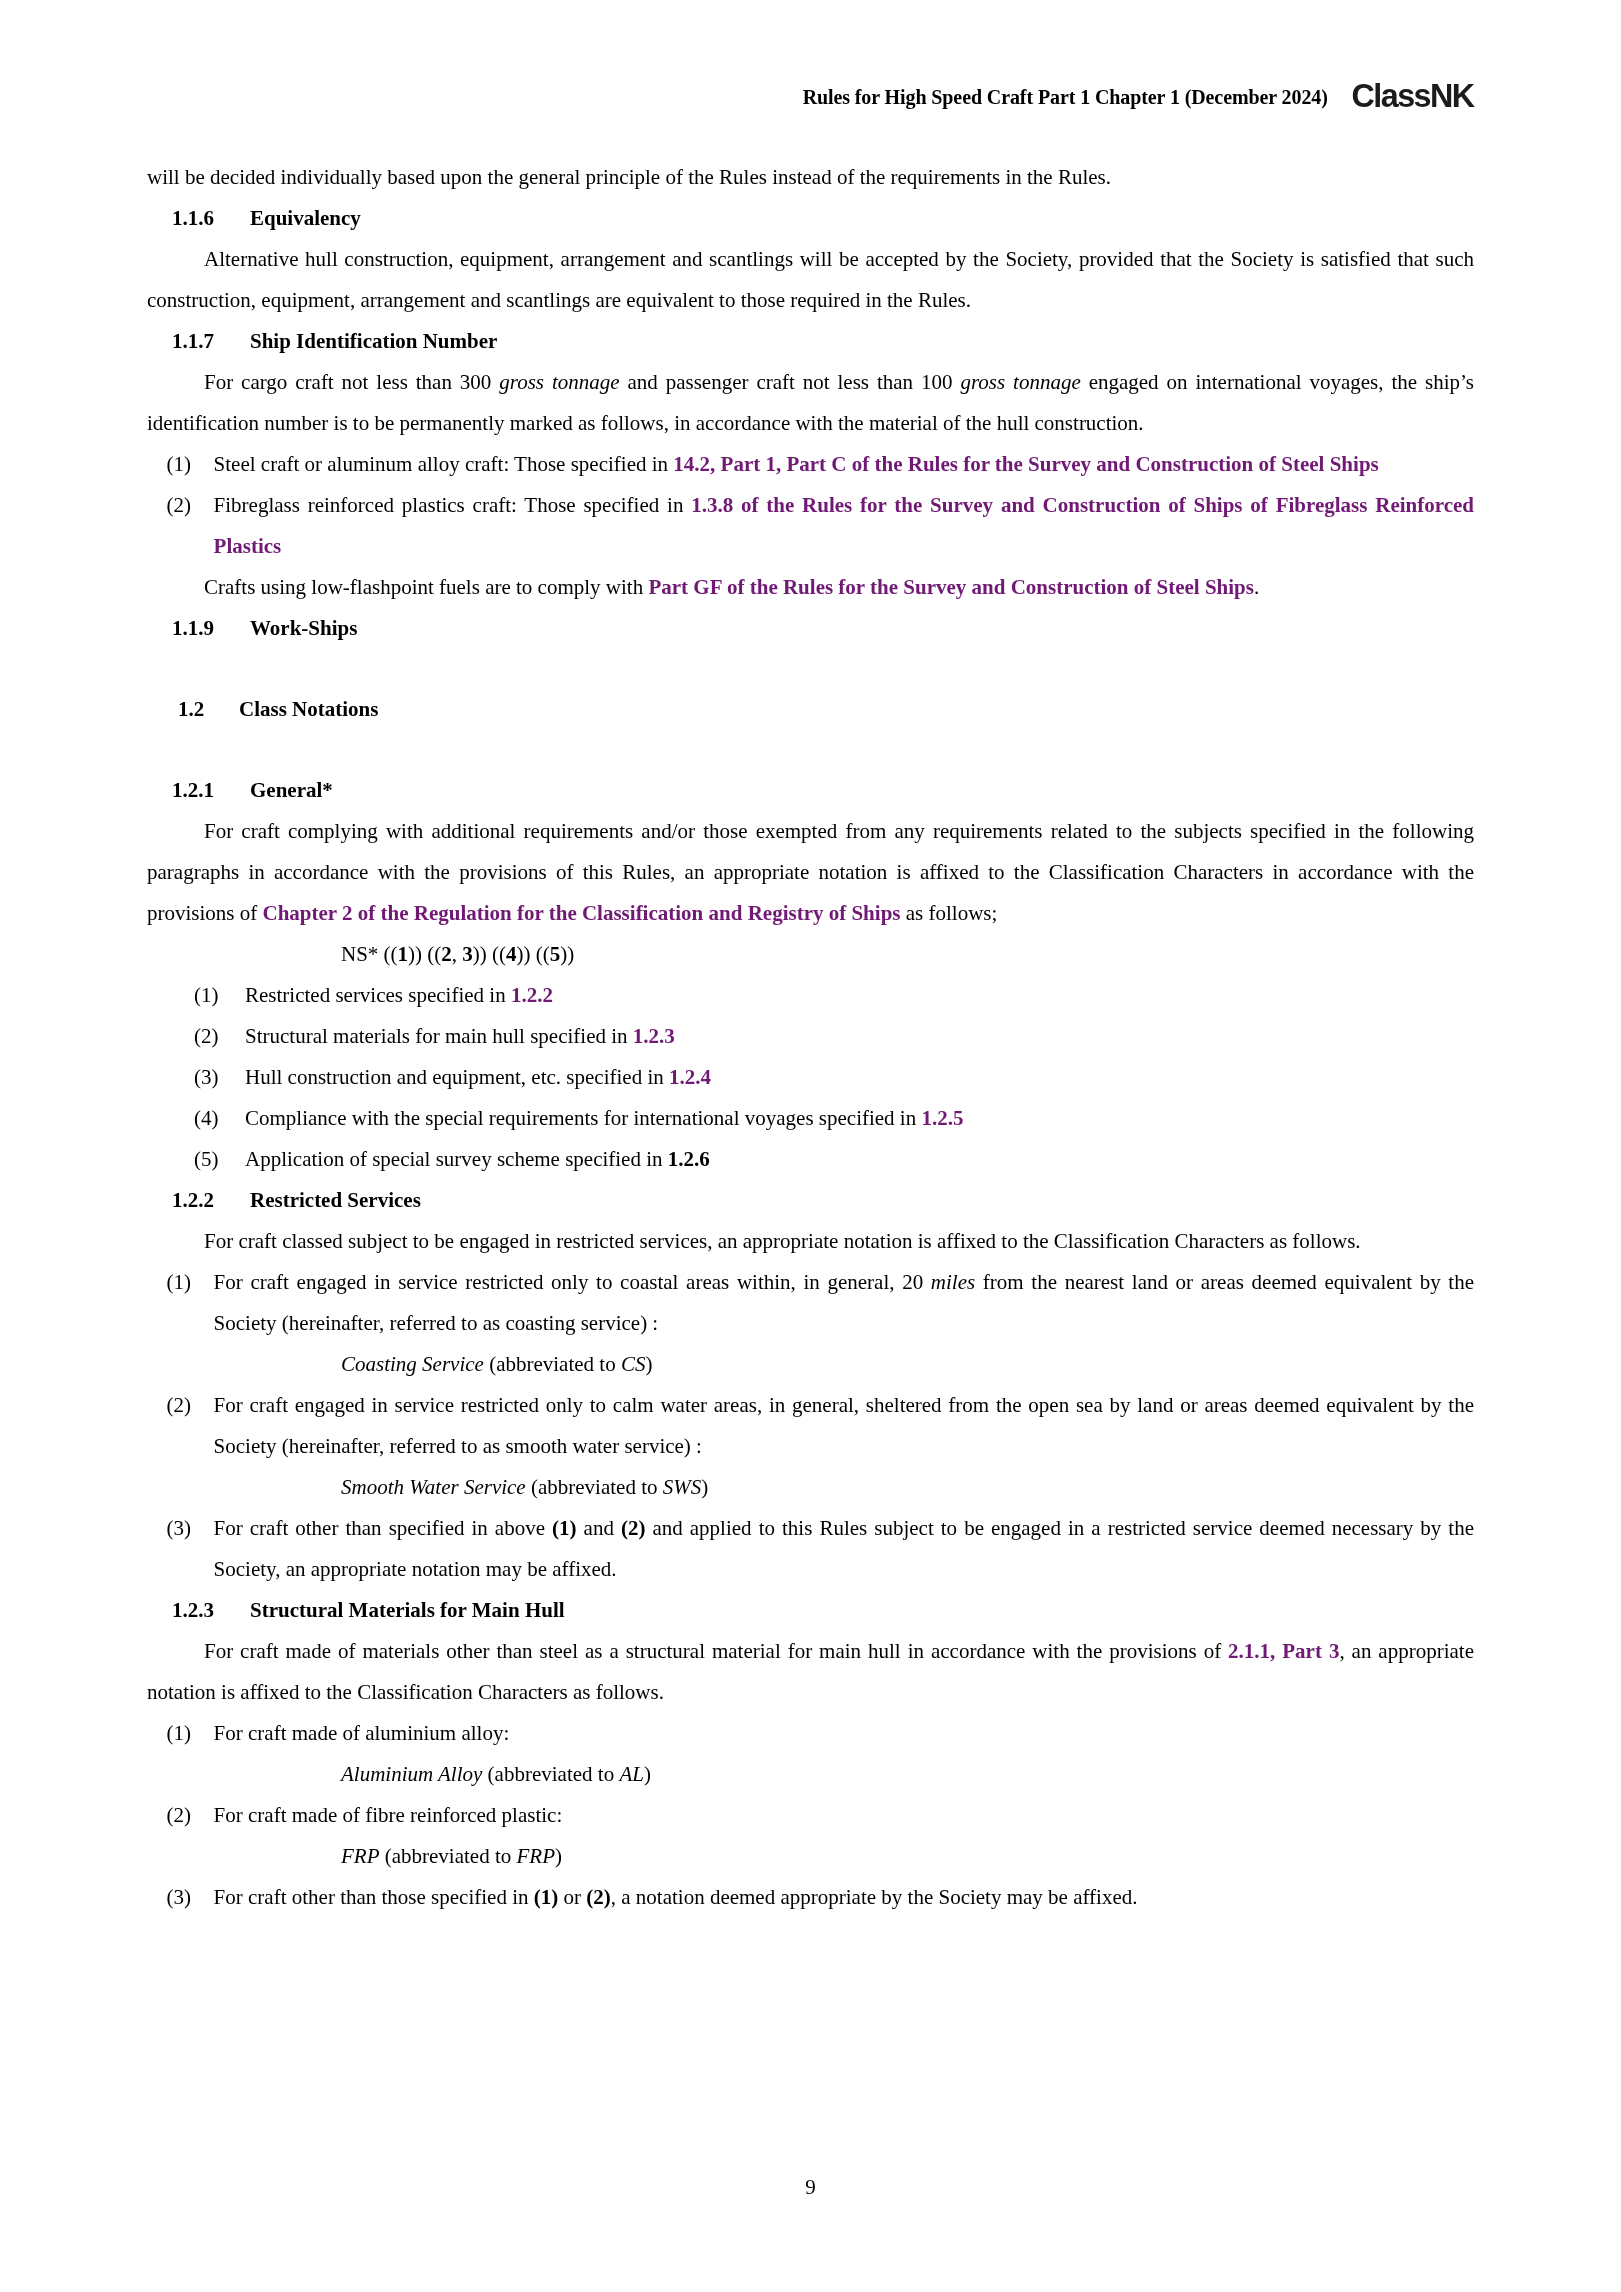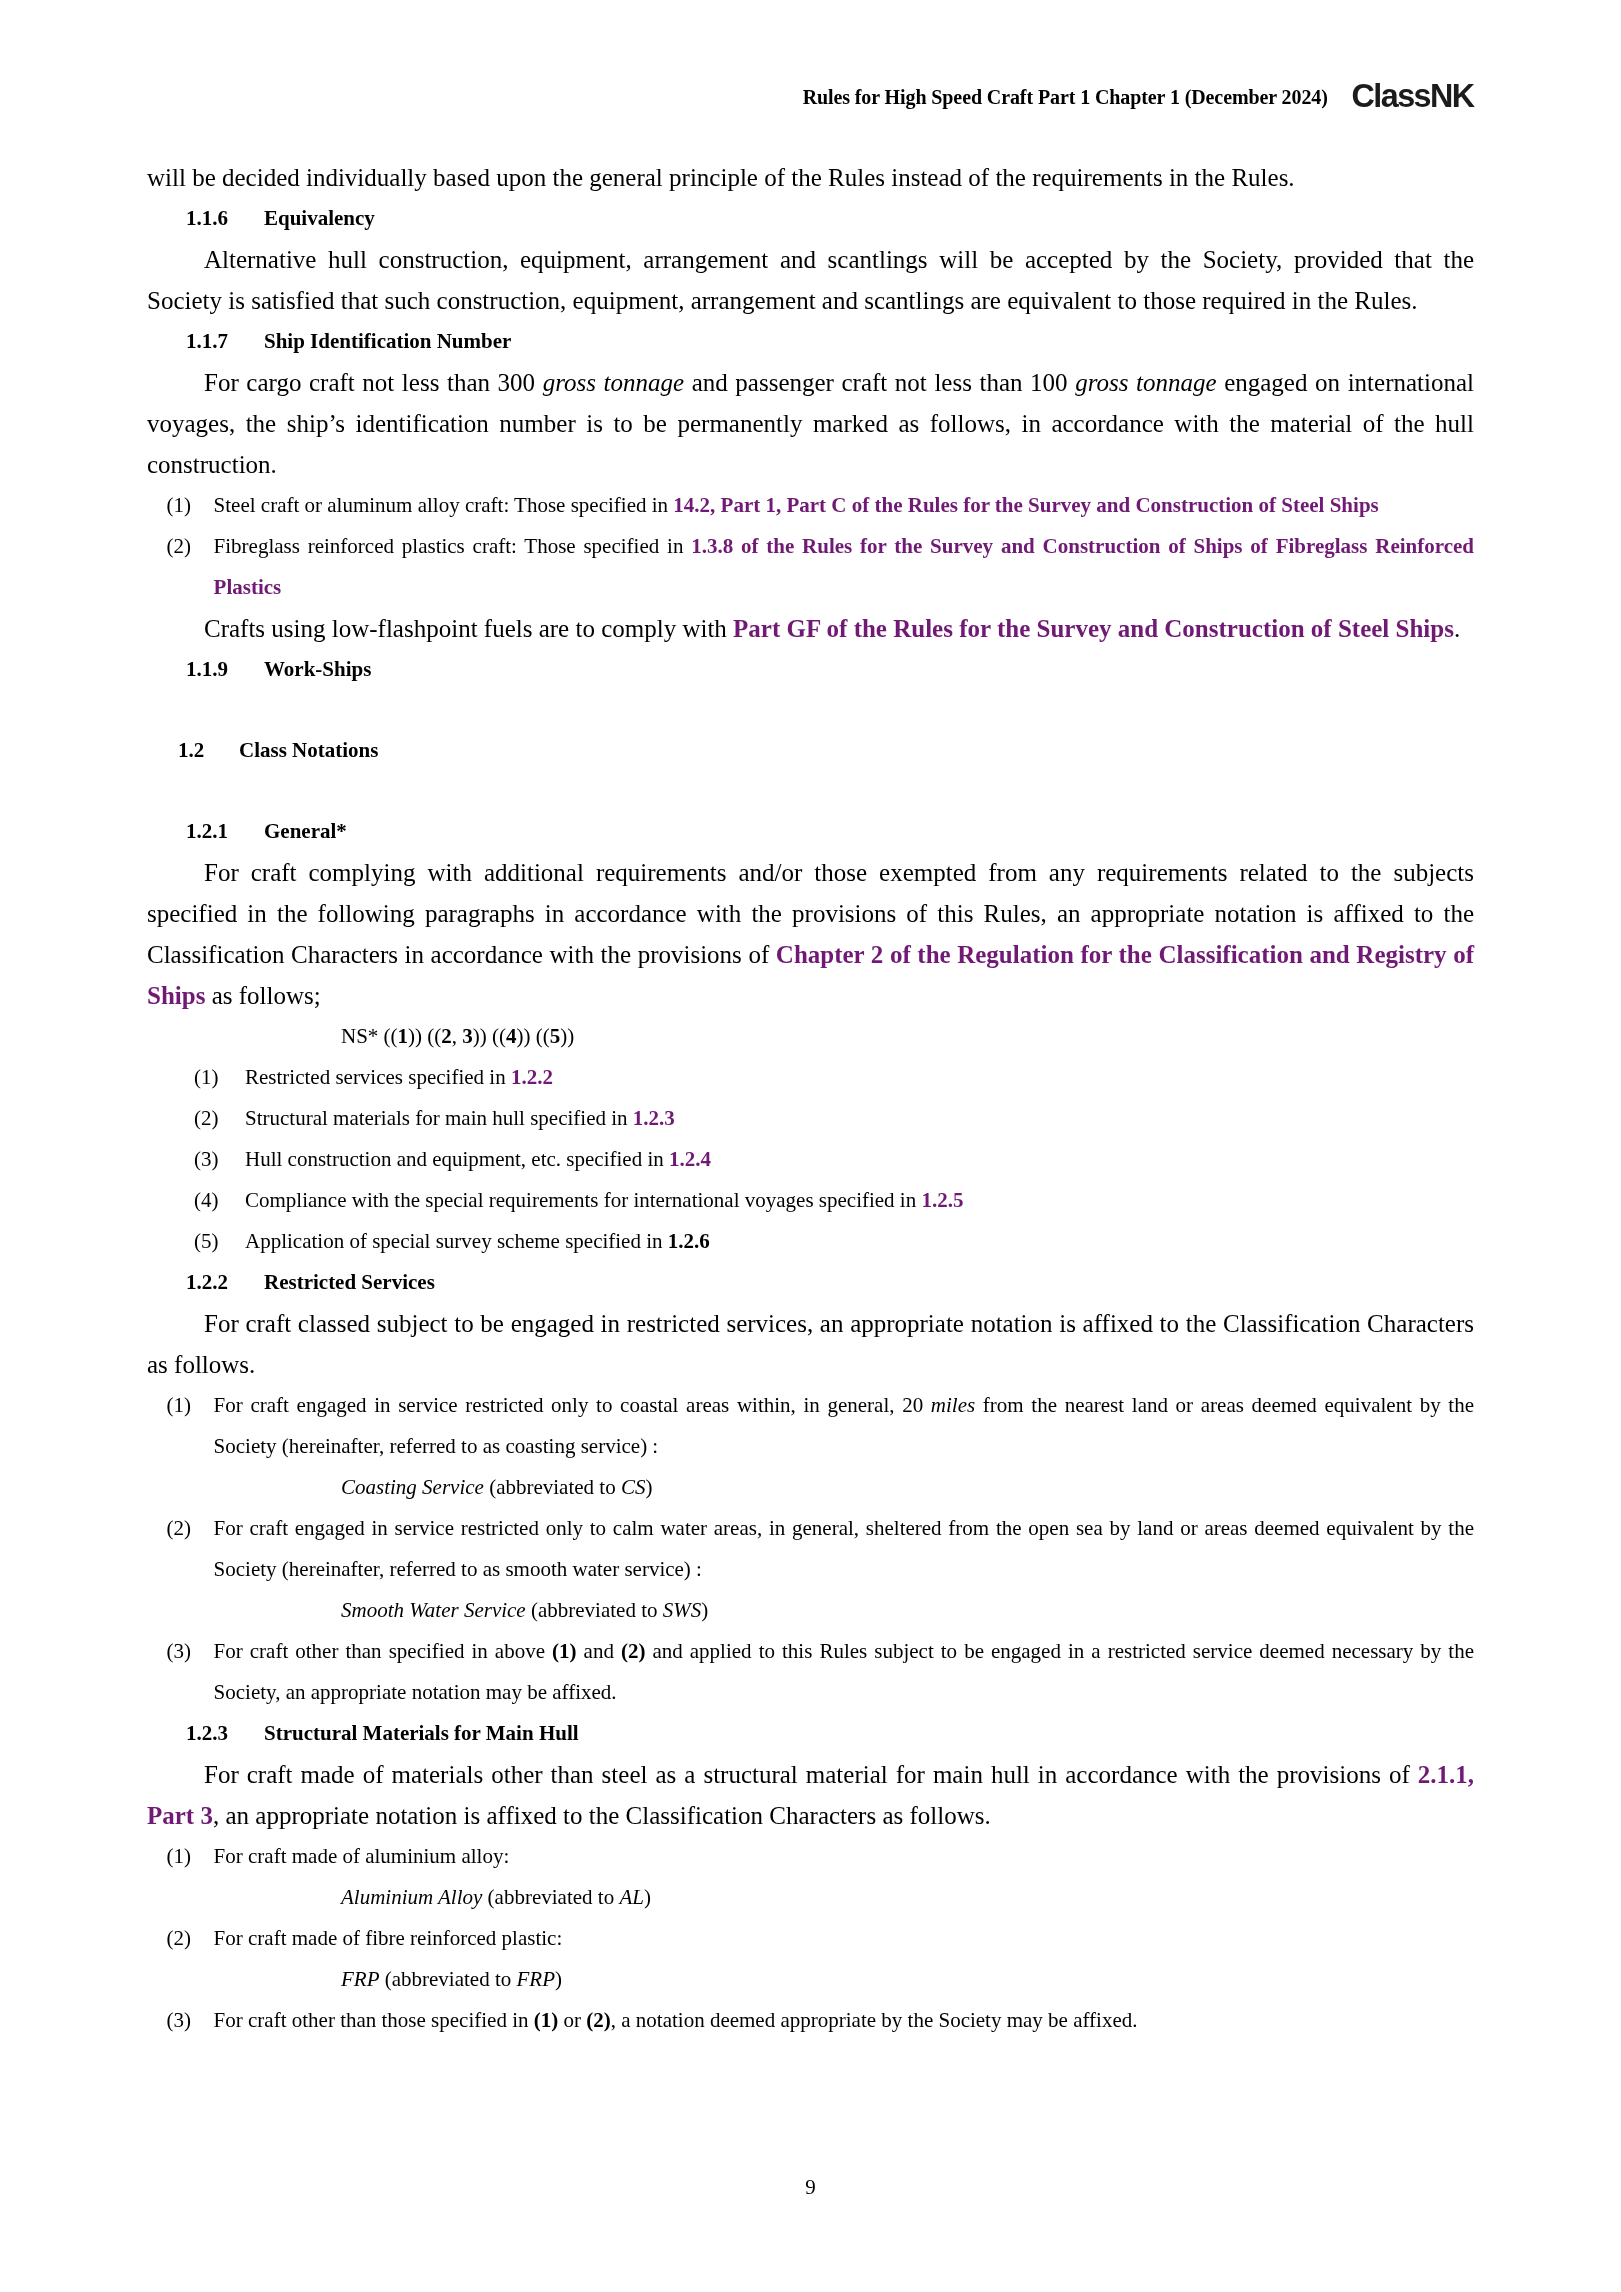--- a/index.html
+++ b/index.html
@@ -61,40 +61,40 @@
     top: 157px;
     left: 147px;
     width: 1327px;
   }
 
   p, div.line {
     margin: 0;
   }
 
   .para {
-    font-size: 25px;
+    font-size: 21px;
     line-height: 41px;
     text-align: justify;
     text-justify: inter-word;
     margin: 0;
   }
   .para.noindent { text-indent: 0; }
   .para.indent   { text-indent: 57px; }
 
   .heading {
     font-size: 21px;
     line-height: 41px;
     font-weight: bold;
     display: flex;
   }
   .heading .num {
     display: inline-block;
     width: 78px;
     flex: 0 0 78px;
-    margin-left: 39px;
+    margin-left: 25px;
   }
   .heading.top-level .num {
     width: 61px;
     flex: 0 0 61px;
     margin-left: 31px;
   }
   .heading .ttl { display: inline-block; }
 
   
   .listitem {

